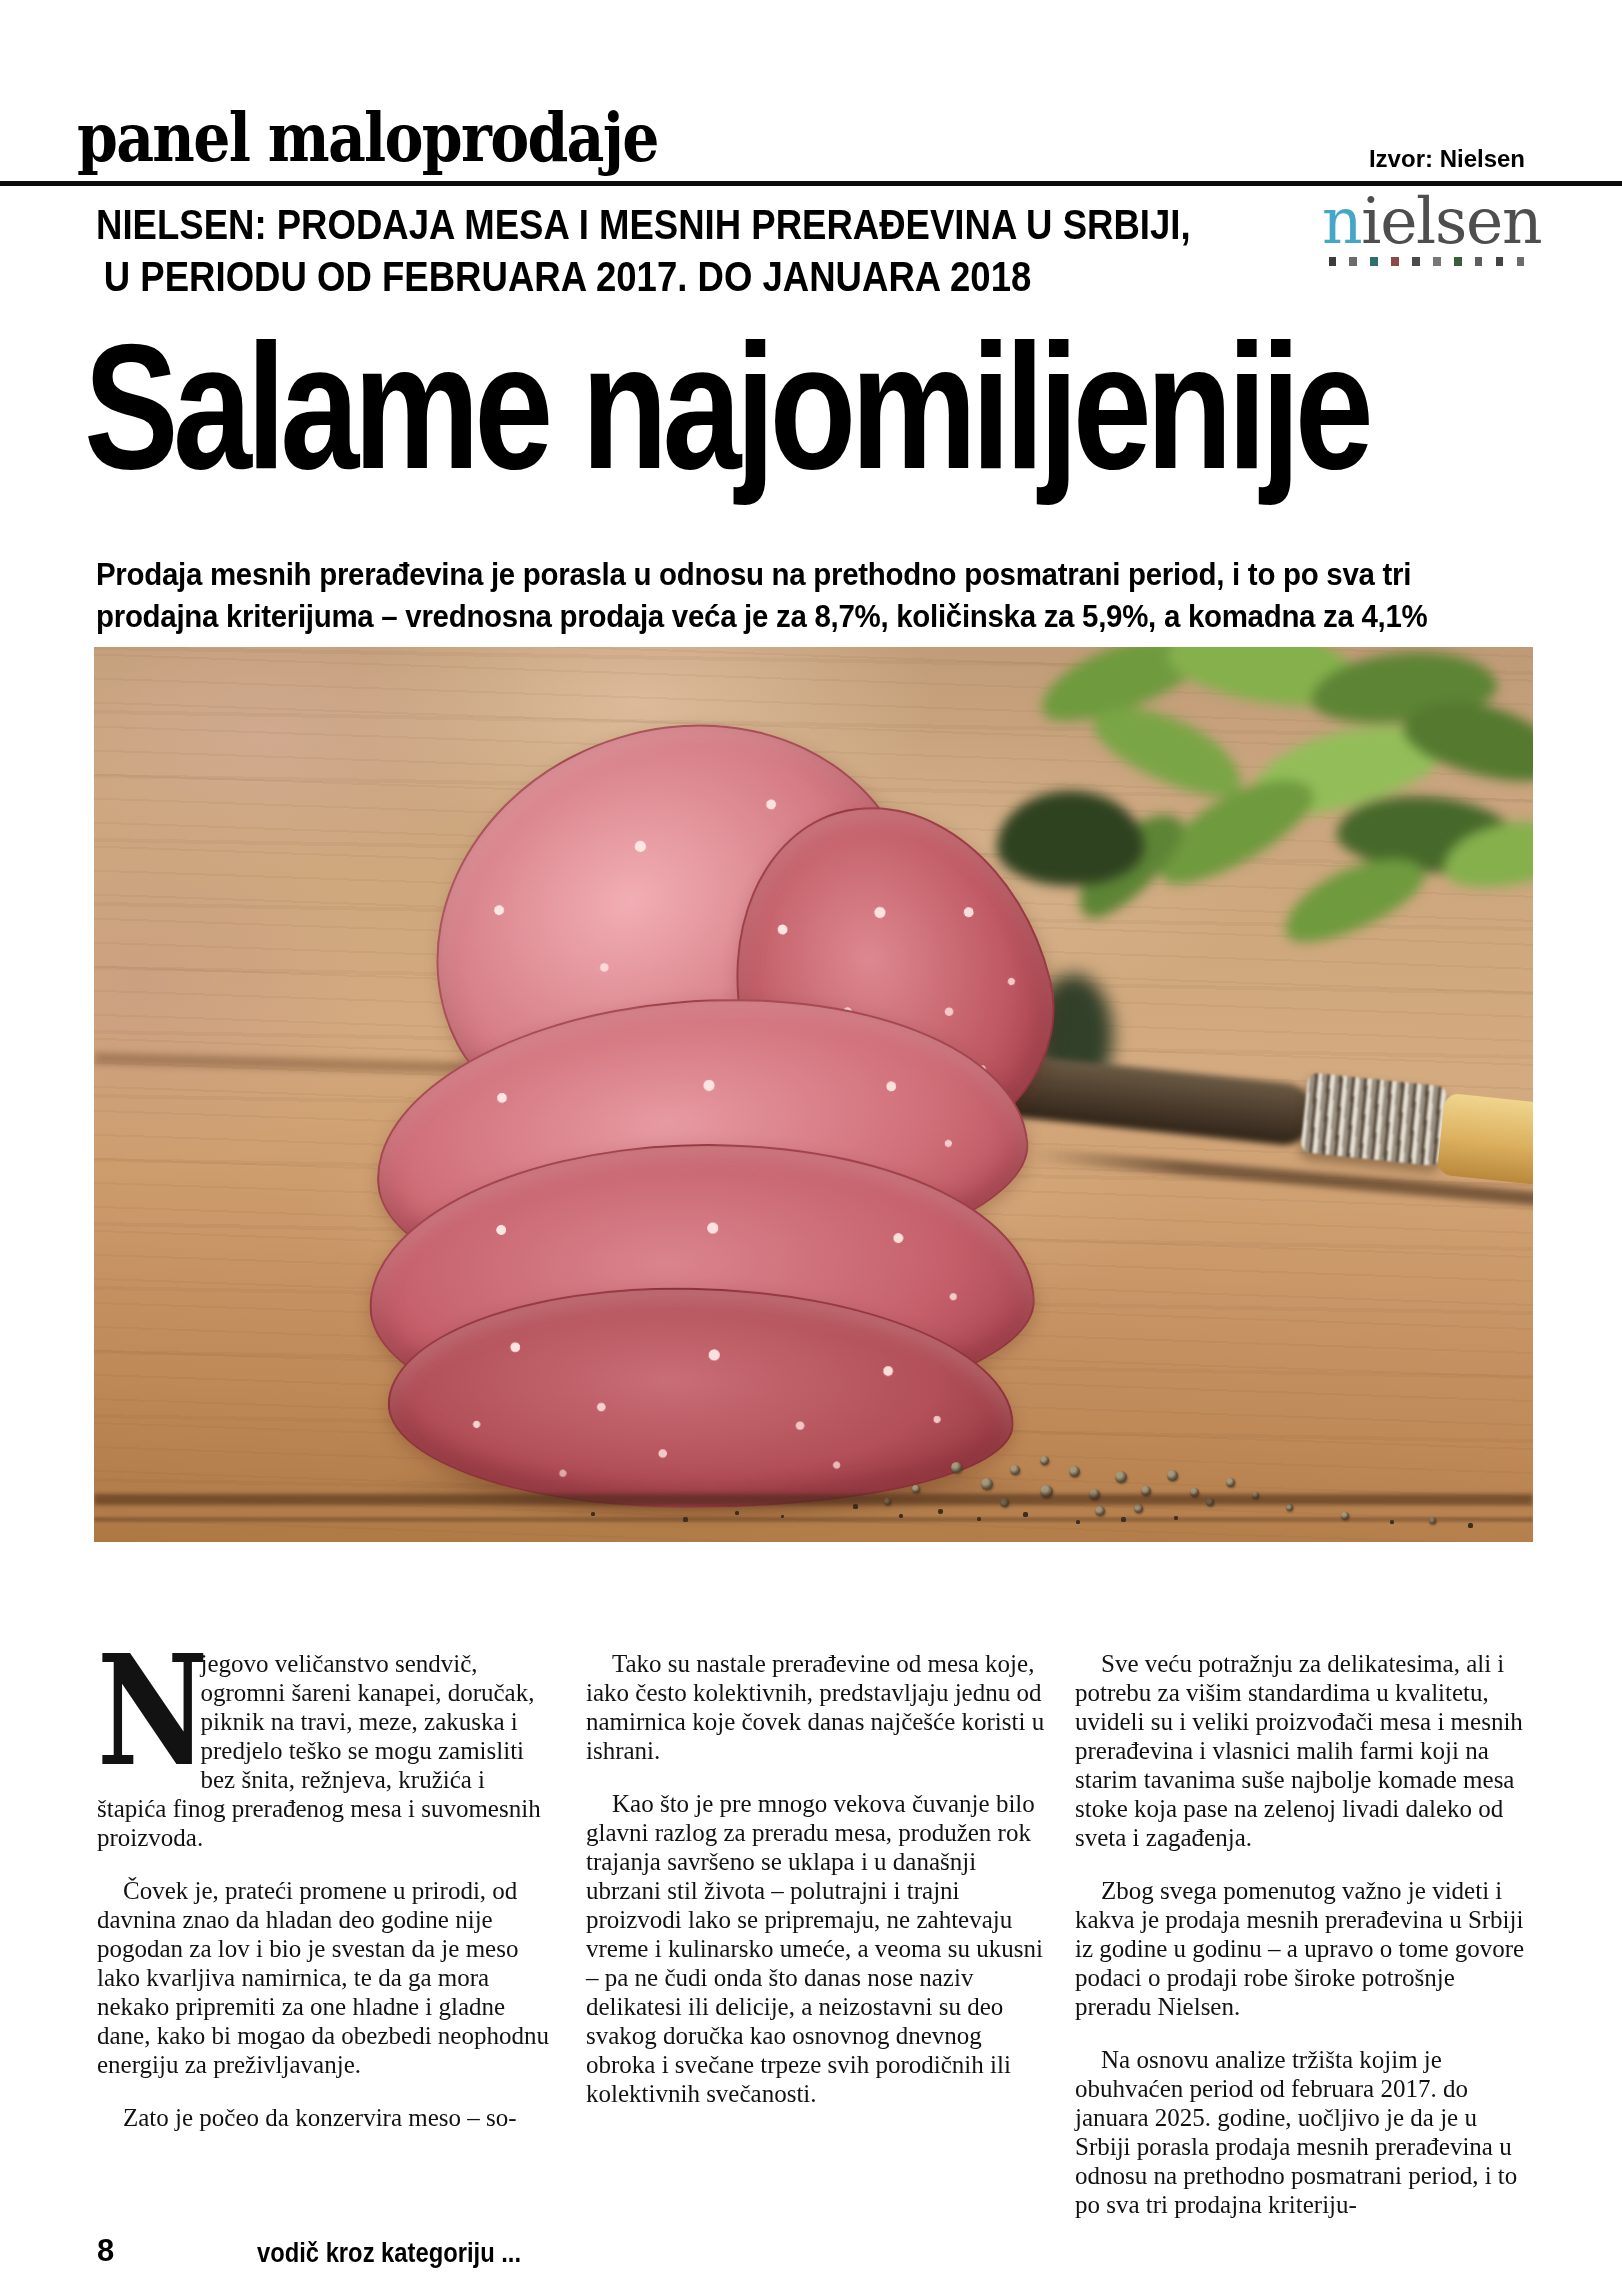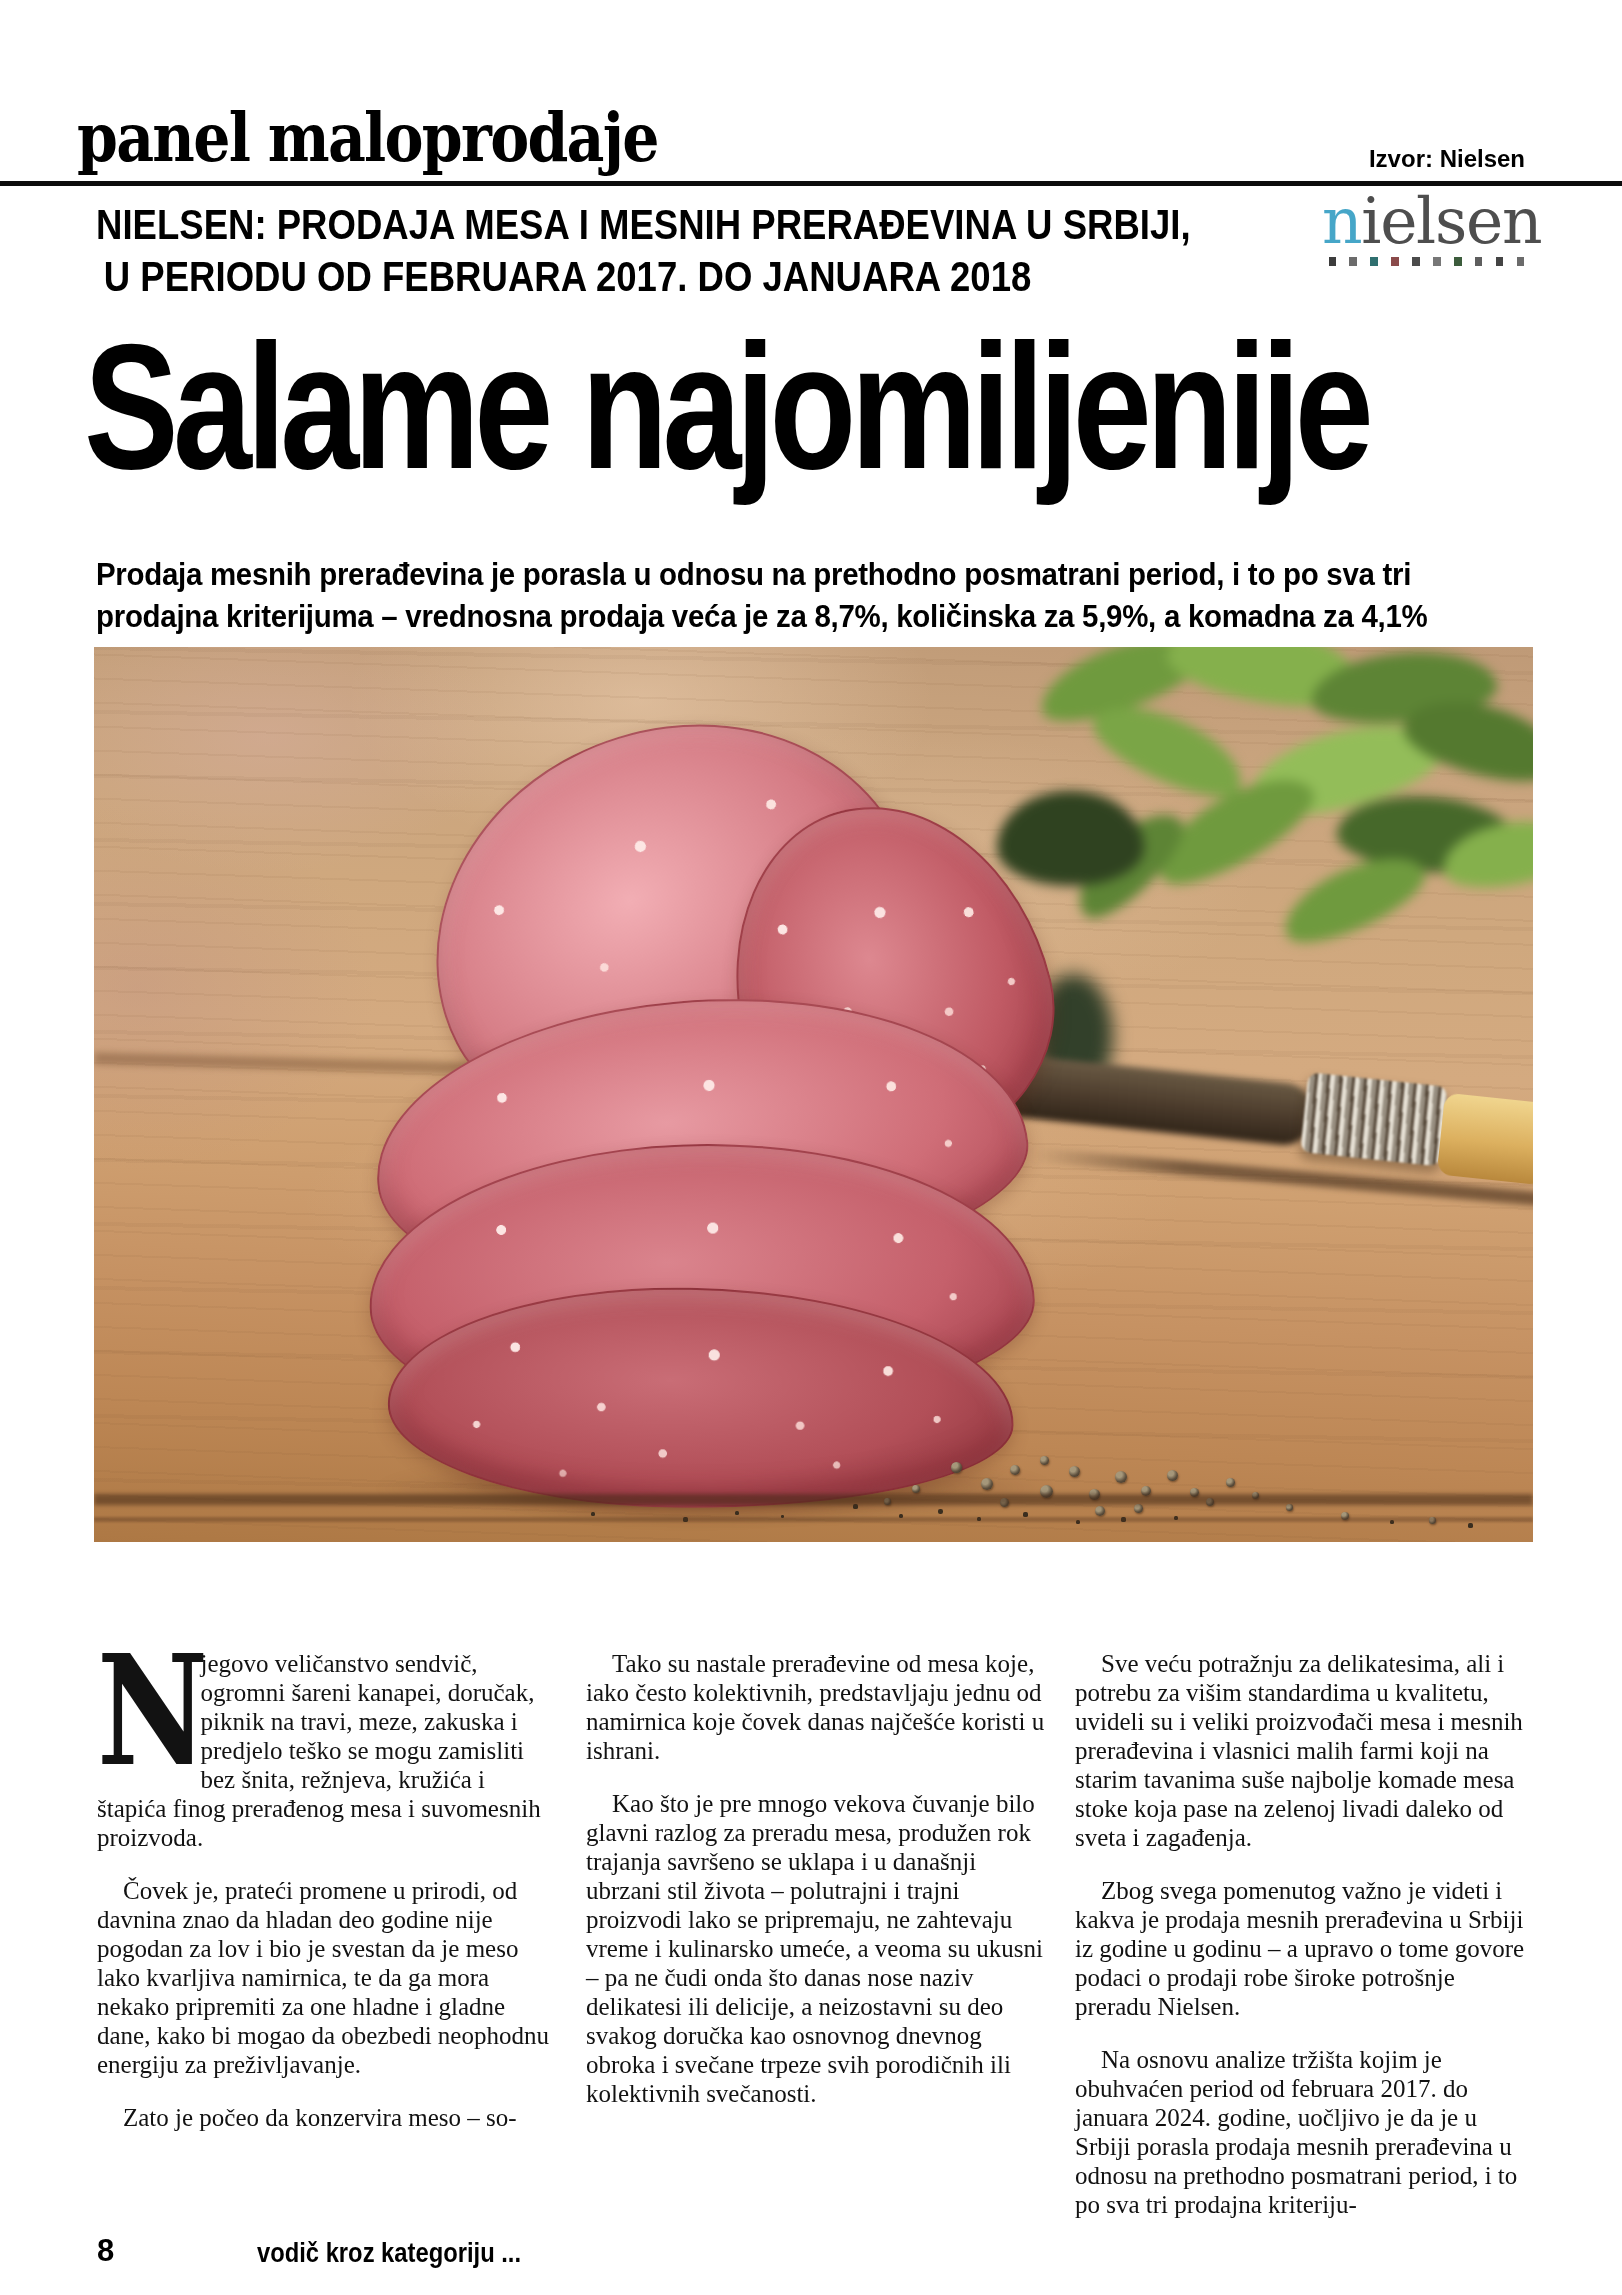--- a/index.html
+++ b/index.html
@@ -217,21 +217,21 @@
         <p class="ind">Čovek je, prateći promene u prirodi, od davnina znao da hladan deo godine nije pogodan za lov i bio je svestan da je meso lako kvarljiva namirnica, te da ga mora nekako pripremiti za one hladne i gladne dane, kako bi mogao da obezbedi neophodnu energiju za preživljavanje.</p>
         <p class="ind">Zato je počeo da konzervira meso – so-</p>
       </div>
     <div class="col">
         <p class="ind">Tako su nastale prerađevine od mesa koje, iako često kolektivnih, predstavljaju jednu od namirnica koje čovek danas najčešće koristi u ishrani.</p>
         <p class="ind">Kao što je pre mnogo vekova čuvanje bilo glavni razlog za preradu mesa, produžen rok trajanja savršeno se uklapa i u današnji ubrzani stil života – polutrajni i trajni proizvodi lako se pripremaju, ne zahtevaju vreme i kulinarsko umeće, a veoma su ukusni – pa ne čudi onda što danas nose naziv delikatesi ili delicije, a neizostavni su deo svakog doručka kao osnovnog dnevnog obroka i svečane trpeze svih porodičnih ili kolektivnih svečanosti.</p>
       </div>
     <div class="col">
         <p class="ind">Sve veću potražnju za delikatesima, ali i potrebu za višim standardima u kvalitetu, uvideli su i veliki proizvođači mesa i mesnih prerađevina i vlasnici malih farmi koji na starim tavanima suše najbolje komade mesa stoke koja pase na zelenoj livadi daleko od sveta i zagađenja.</p>
         <p class="ind">Zbog svega pomenutog važno je videti i kakva je prodaja mesnih prerađevina u Srbiji iz godine u godinu – a upravo o tome govore podaci o prodaji robe široke potrošnje preradu Nielsen.</p>
-        <p class="ind">Na osnovu analize tržišta kojim je obuhvaćen period od februara 2017. do januara 2024. godine, uočljivo je da je u Srbiji porasla prodaja mesnih prerađevina u odnosu na prethodno posmatrani period, i to po sva tri prodajna kriteriju-</p>
+        <p class="ind">Na osnovu analize tržišta kojim je obuhvaćen period od februara 2017. do januara 2025. godine, uočljivo je da je u Srbiji porasla prodaja mesnih prerađevina u odnosu na prethodno posmatrani period, i to po sva tri prodajna kriteriju-</p>
       </div>
   </div>
 
   <div class="pageno">8</div>
   <div class="footer-text">vodič kroz kategoriju ...</div>
 
 </div>
 
 
 </body></html>

